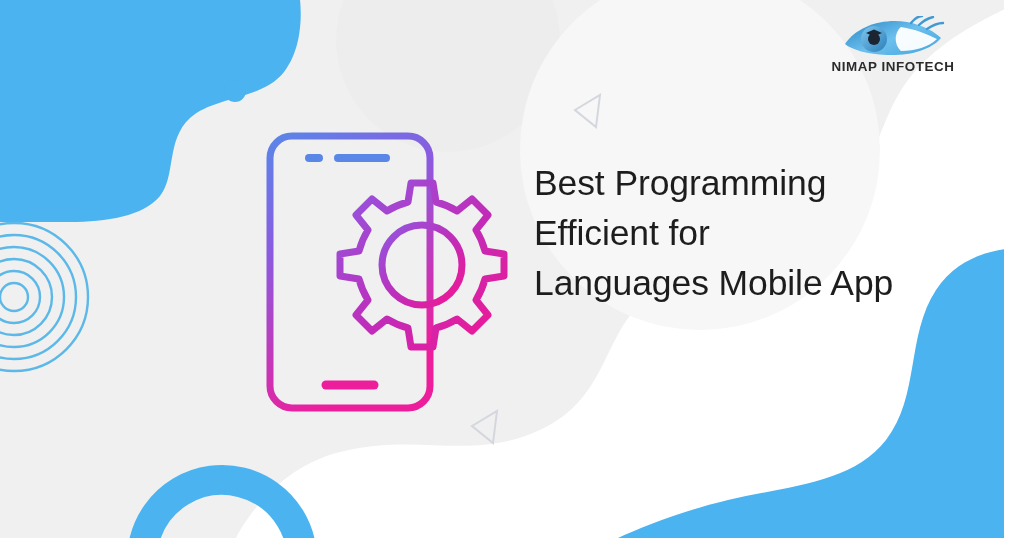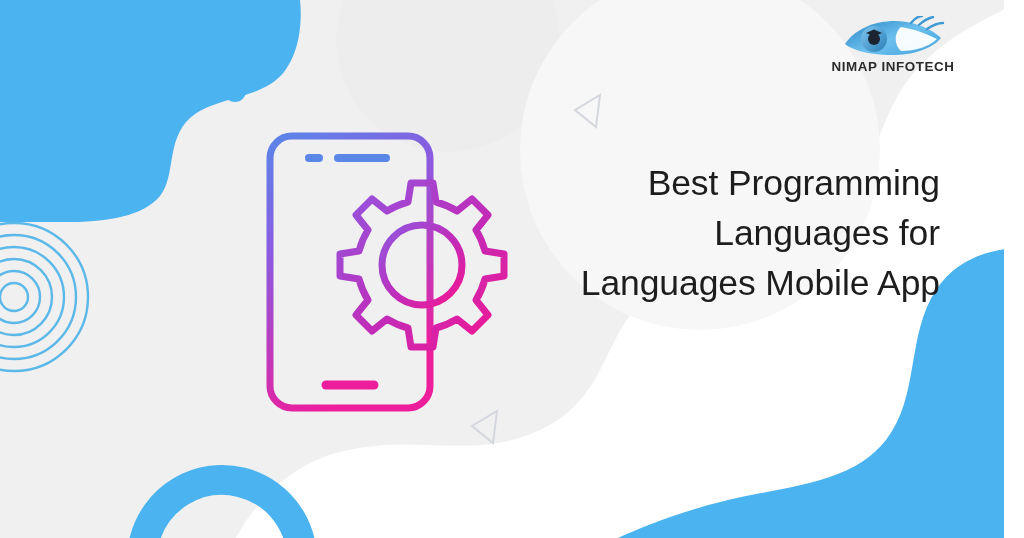--- a/index.html
+++ b/index.html
@@ -46,21 +46,21 @@
     letter-spacing: 0.55px;
     color: #2b2b2b;
     white-space: nowrap;
   }
   
   #headline {
     position: absolute;
     left: 534px;
     top: 158px;
     width: 406px;
-    text-align: right;
+    text-align: left;
     font-family: "Liberation Sans", sans-serif;
     font-size: 35.5px;
     line-height: 50px;
     font-weight: normal;
     color: #1d1d1d;
     letter-spacing: -0.1px;
   }
   
   #phone-gear {
     position: absolute;
@@ -199,17 +199,17 @@
         <path d="M72,7 C76,2 80,0 83,0"></path>
         <path d="M80,9 C85,4 90,2 94,1"></path>
         <path d="M88,13 C94,9 100,7 104,7"></path>
       </g>
     </svg>
     <div id="logo-wordmark">NIMAP INFOTECH</div>
   </div>
 
   <div id="headline">
     <span>Best Programming</span><br>
-    <span>Languages for</span><br>
+    <span>Efficient for</span><br>
     <span>Languages Mobile App</span><br>
   </div>
 
 </div>
 
 </body></html>

